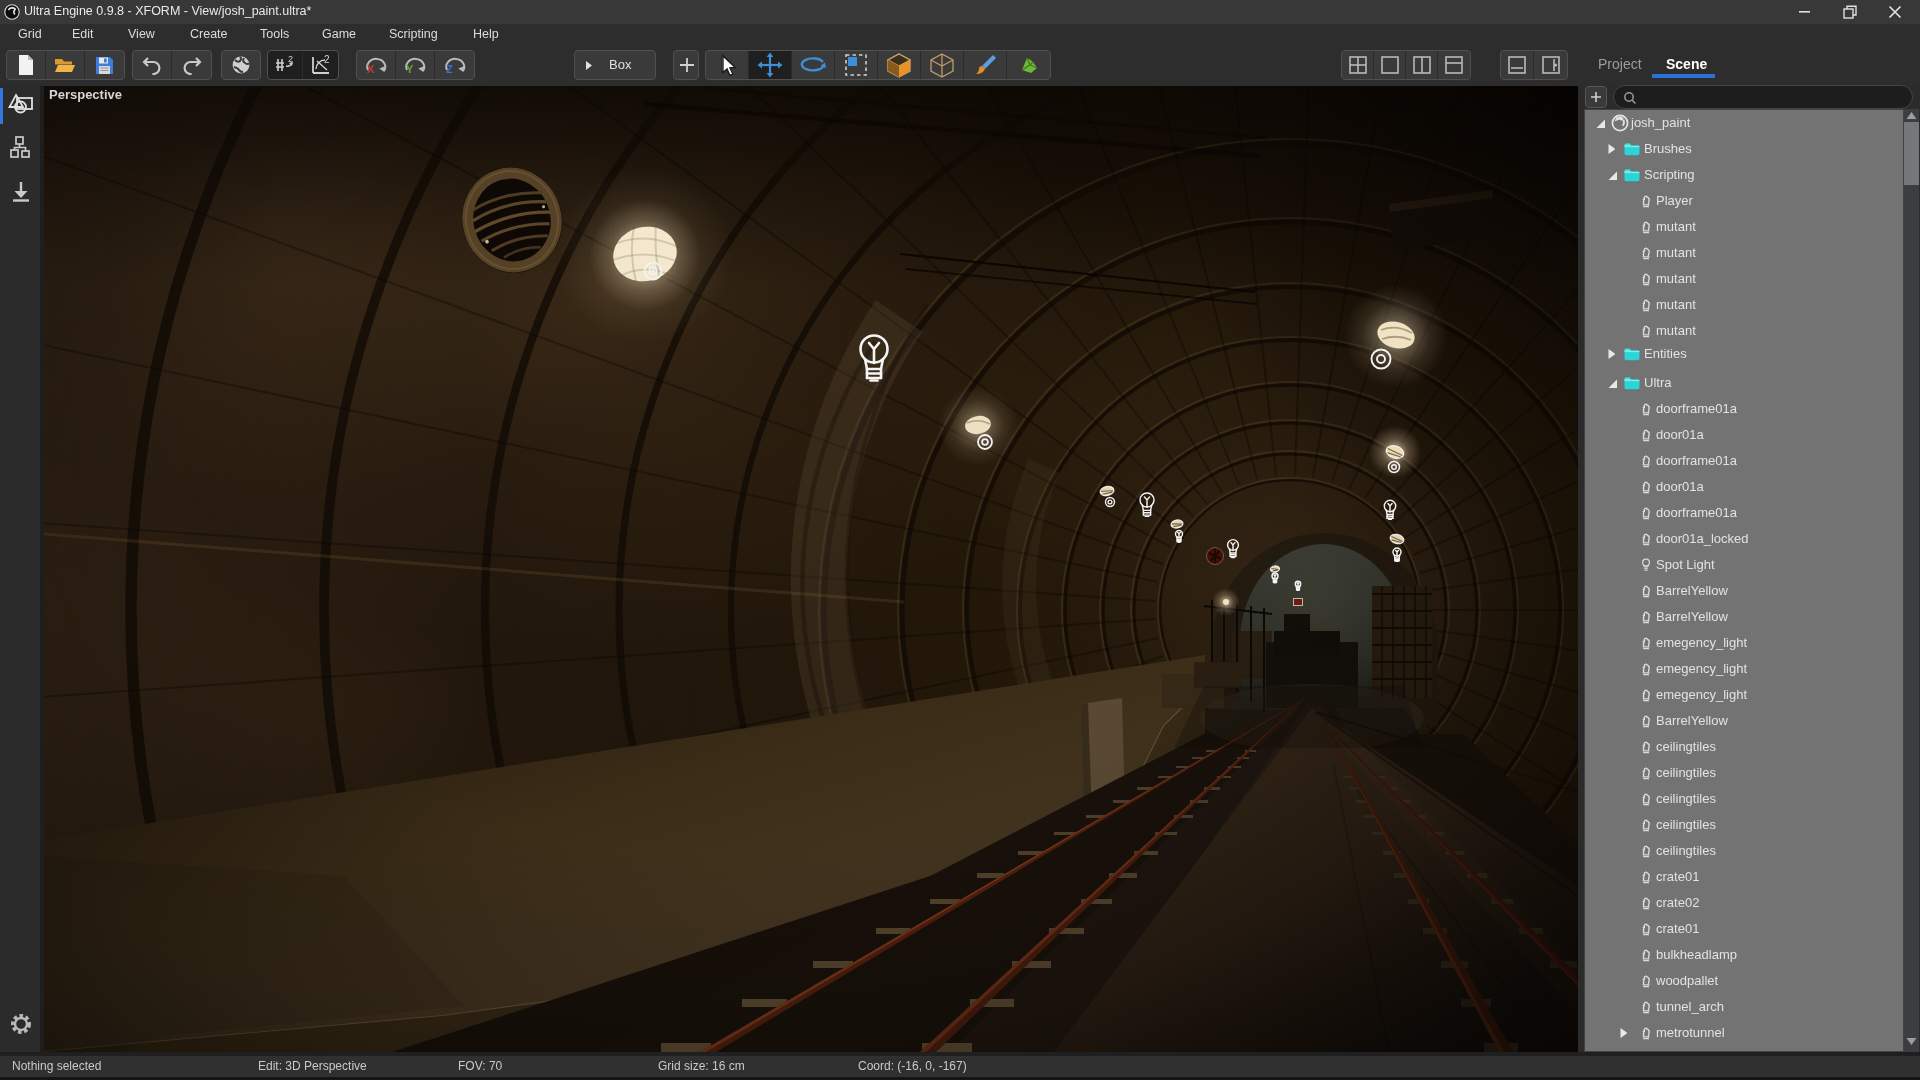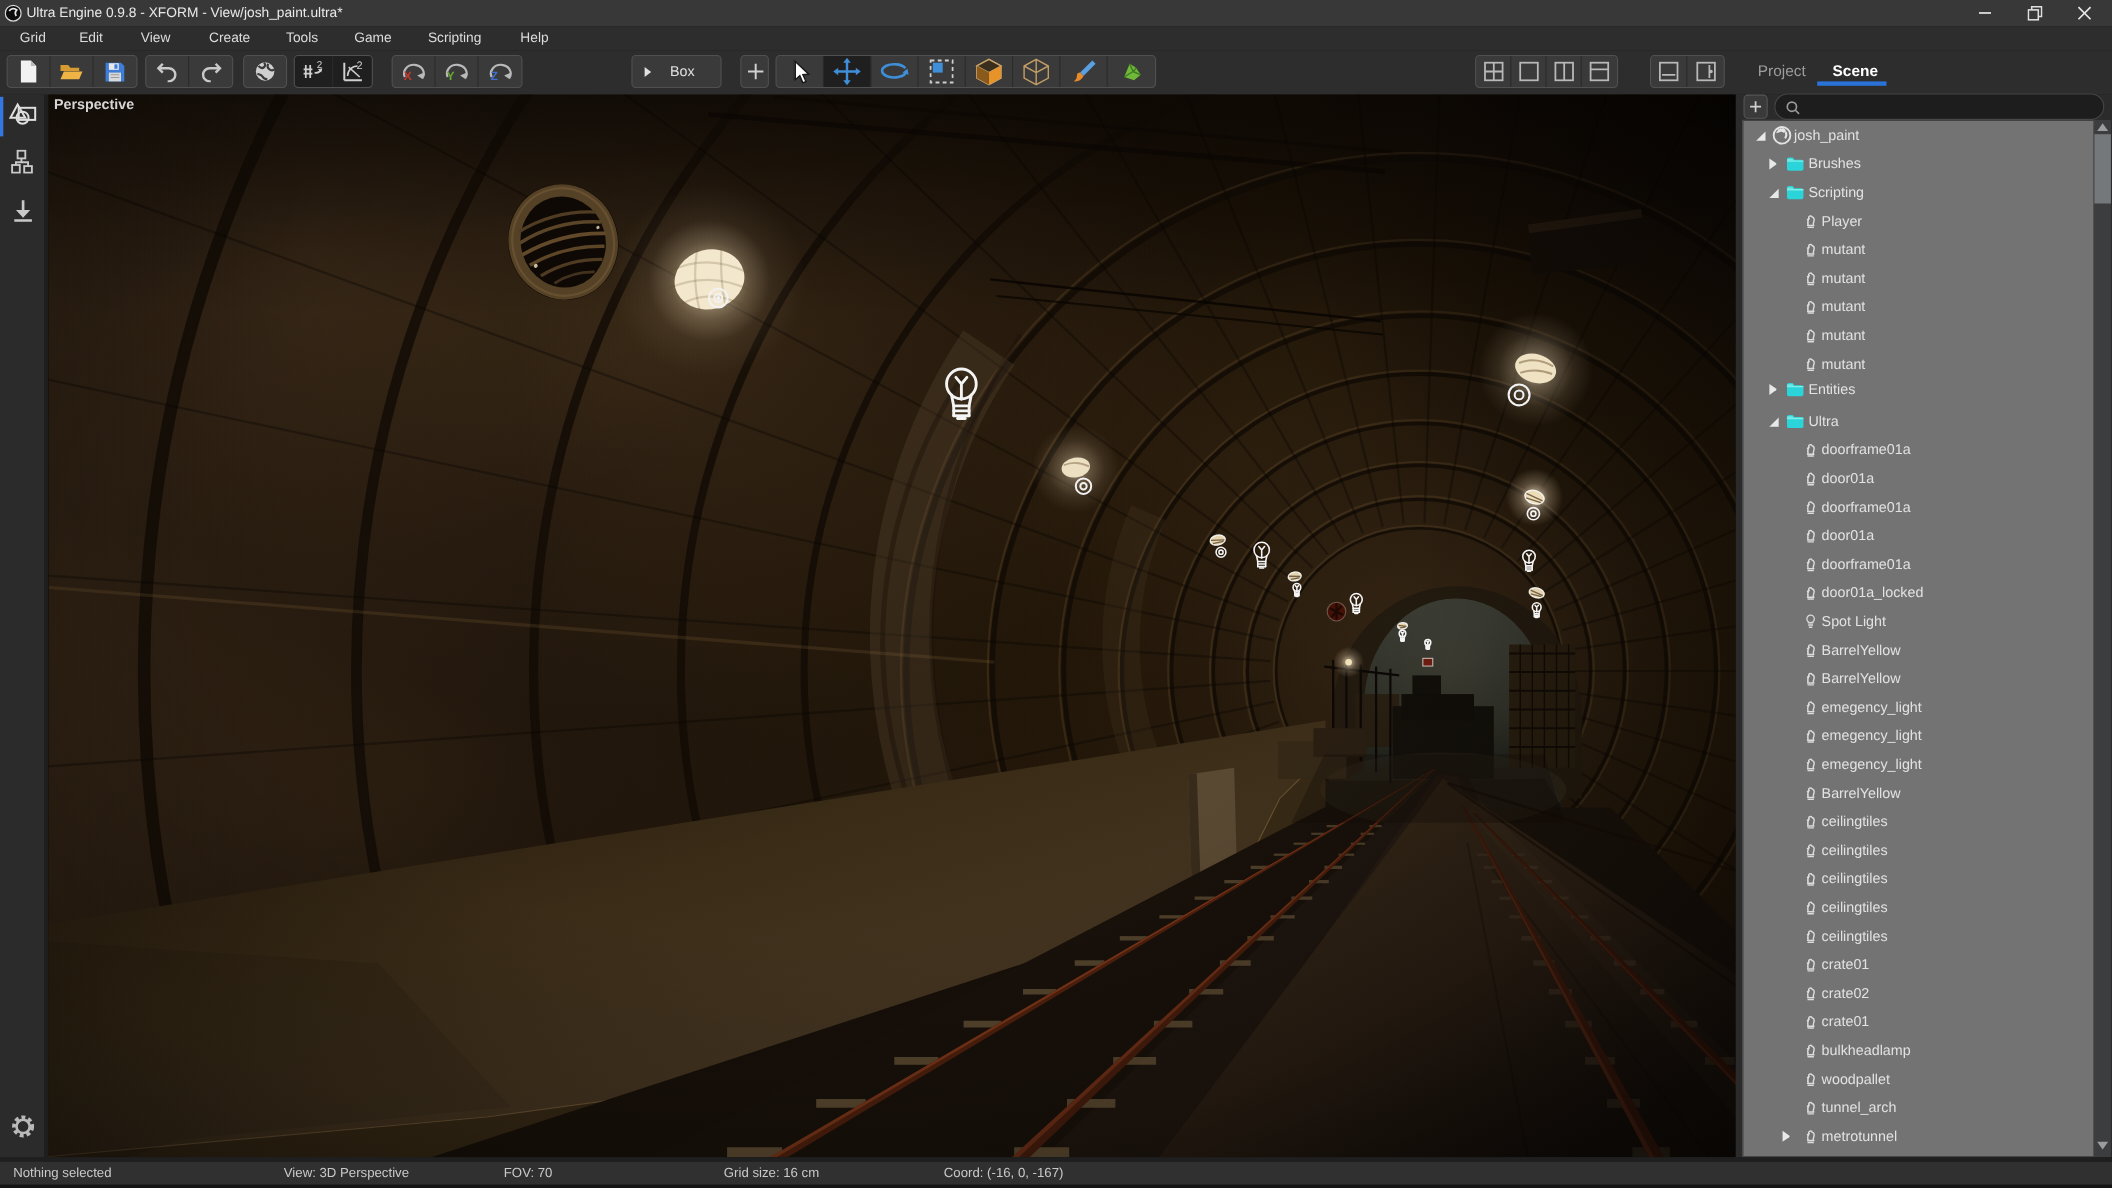--- a/index.html
+++ b/index.html
@@ -1119,18 +1119,18 @@
     <svg class="abs" style="left:2px;top:2px" width="11" height="9" viewBox="0 0 11 9">
       <polygon points="5.5,1 10.5,8 0.5,8" fill="#9a9da0"></polygon>
     </svg>
     <div class="abs" style="left:0;top:13px;width:15px;height:63px;background:#75787a"></div>
     <svg class="abs" style="left:2px;top:928px" width="11" height="9" viewBox="0 0 11 9">
       <polygon points="0.5,1 10.5,1 5.5,8" fill="#9a9da0"></polygon>
     </svg>
   </div>
 <div id="statusbar">
     <span style="left:12px">Nothing selected</span>
-    <span style="left:258px">View: 3D Perspective</span>
+    <span style="left:258px">Edit: 3D Perspective</span>
     <span style="left:458px">FOV: 70</span>
     <span style="left:658px">Grid size: 16 cm</span>
     <span style="left:858px">Coord: (-16, 0, -167)</span>
   </div>
 <div class="abs" style="left:0;top:1052px;width:1920px;height:4px;background:#1f1f1f"></div>
 <div class="abs" style="left:0;top:1077px;width:1920px;height:3px;background:#151515"></div>
 </body></html>

